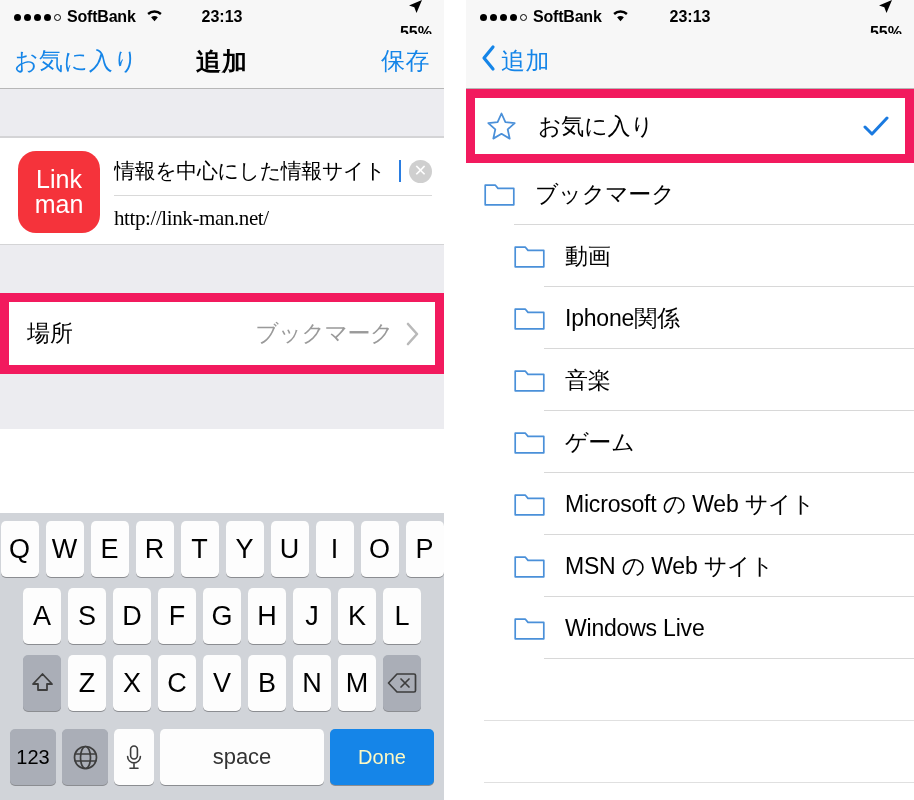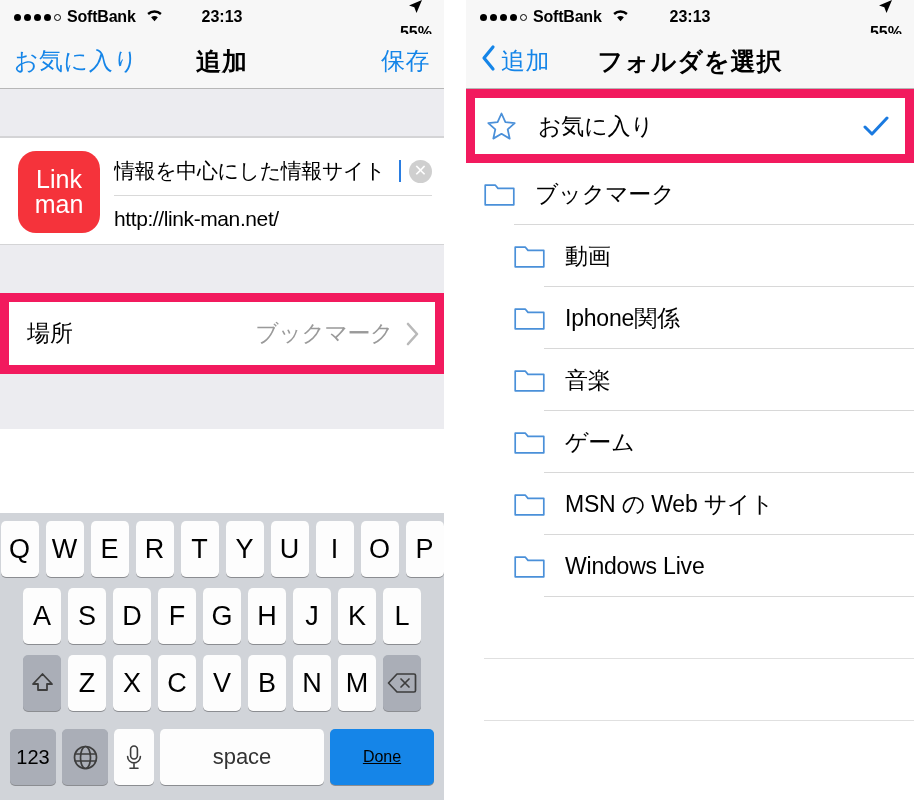--- a/index.html
+++ b/index.html
@@ -68,21 +68,21 @@
     display: flex; align-items: stretch; padding: 10px 0 2px 18px; height: 108px;
   }
   .appicon {
     width: 82px; height: 82px; border-radius: 18px; background: #f5333b;
     color: #fff; display: flex; flex-direction: column; align-items: center;
     justify-content: center; font-size: 25px; line-height: 1.0; font-weight: 500;
     flex: none; margin-top: 3px;
   }
   .fields { flex: 1; display: flex; flex-direction: column; margin-left: 14px; padding-right: 12px; }
   .field-row {
-    flex: 1; display: flex; align-items: center; font-size: 21px; color: #000;
+    flex: 1; display: flex; align-items: center; font-size: 21px; color: #000; font-family: Liberation Serif, serif;
   }
   .field-row.top { border-bottom: 1px solid #d9d9d9; }
   .field-text { flex: 1; white-space: nowrap; overflow: hidden; letter-spacing: -0.4px;}
   .caret {
     display: inline-block; width: 2px; height: 22px; background: #2a7de1;
     vertical-align: middle; margin-left: 1px;
   }
   .clearbtn {
     width: 23px; height: 23px; border-radius: 50%; background: #cfcfcf;
     color: #fff; display: flex; align-items: center; justify-content: center;
@@ -122,21 +122,21 @@
   .krow.r2 { padding: 0 22px; }
   .krow.r2 .key { width: 38px; margin: 0 3.5px; }
   .krow.r3 .key { width: 38px; margin: 0 3.5px; }
   .key.fn { background: #aaaeb7; box-shadow: 0 1px 0 #8b8d91; }
   .key.shift { width: 52px; }
   .key.del { width: 52px; }
   .key.num { width: 46px; font-size: 20px; }
   .key.globe { width: 46px; }
   .key.mic { width: 40px; background: #fdfdfd; }
   .key.space { flex: 1; font-size: 22px; color: #333; }
-  .key.done { width: 104px; background: #1585e8; color: #000000; font-size: 16px; text-decoration: underline; }
+  .key.done { width: 104px; background: #1585e8; color: #fef9c3; font-size: 20px; }
   .krow.r4 { padding: 7px 4px; }
 
   
   .folderlist { background: #fff; }
   .frow {
     display: flex; align-items: center; background: #fff;
     height: 62px; position: relative;
   }
   .frow .sep {
     position: absolute; bottom: 0; right: 0; height: 1px; background: #d8d8d8;
@@ -344,21 +344,20 @@
 
     <div class="navbar">
       <div class="nav-btn back-wrap">
         <span>
           <svg width="17" height="28" viewBox="0 0 17 28">
               <path d="M13 3 4 14l9 11" stroke="#1585e8" stroke-width="3.2" fill="none" stroke-linecap="round" stroke-linejoin="round"></path>
             </svg>
         </span>
         <span>追加</span>
       </div>
-      <div class="nav-title">フォルダを選択</div>
     </div>
 
     <div class="hl">
       <div class="frow fav-row">
         <span class="ficon">
           <svg width="33" height="33" viewBox="0 0 33 33">
               <path d="M16.5 3.5l3.9 8.6 9.3 1-7 6.3 2 9.2-8.2-4.8-8.2 4.8 2-9.2-7-6.3 9.3-1z" fill="none" stroke="#4a90d9" stroke-width="1.8" stroke-linejoin="round"></path>
             </svg>
         </span>
         <span class="flabel">お気に入り</span>
@@ -415,20 +414,29 @@
       <div class="frow indent1">
         <span class="ficon">
           <svg width="31" height="26" viewBox="0 0 31 26">
               <path d="M1.2 4.2h10.2l2.6 3.2h15.8v16.4H1.2z" fill="none" stroke="#4a90d9" stroke-width="1.7" stroke-linejoin="round"></path>
             </svg>
         </span>
         <span class="flabel">ゲーム</span>
         <span class="sep" style="left:78px"></span>
       </div>
 
+      <div class="frow indent1">
+        <span class="ficon">
+          <svg width="31" height="26" viewBox="0 0 31 26">
+              <path d="M1.2 4.2h10.2l2.6 3.2h15.8v16.4H1.2z" fill="none" stroke="#4a90d9" stroke-width="1.7" stroke-linejoin="round"></path>
+            </svg>
+        </span>
+        <span class="flabel">Microsoft の Web サイト</span>
+        <span class="sep" style="left:78px"></span>
+      </div>
 
       <div class="frow indent1">
         <span class="ficon">
           <svg width="31" height="26" viewBox="0 0 31 26">
               <path d="M1.2 4.2h10.2l2.6 3.2h15.8v16.4H1.2z" fill="none" stroke="#4a90d9" stroke-width="1.7" stroke-linejoin="round"></path>
             </svg>
         </span>
         <span class="flabel">MSN の Web サイト</span>
         <span class="sep" style="left:78px"></span>
       </div>

